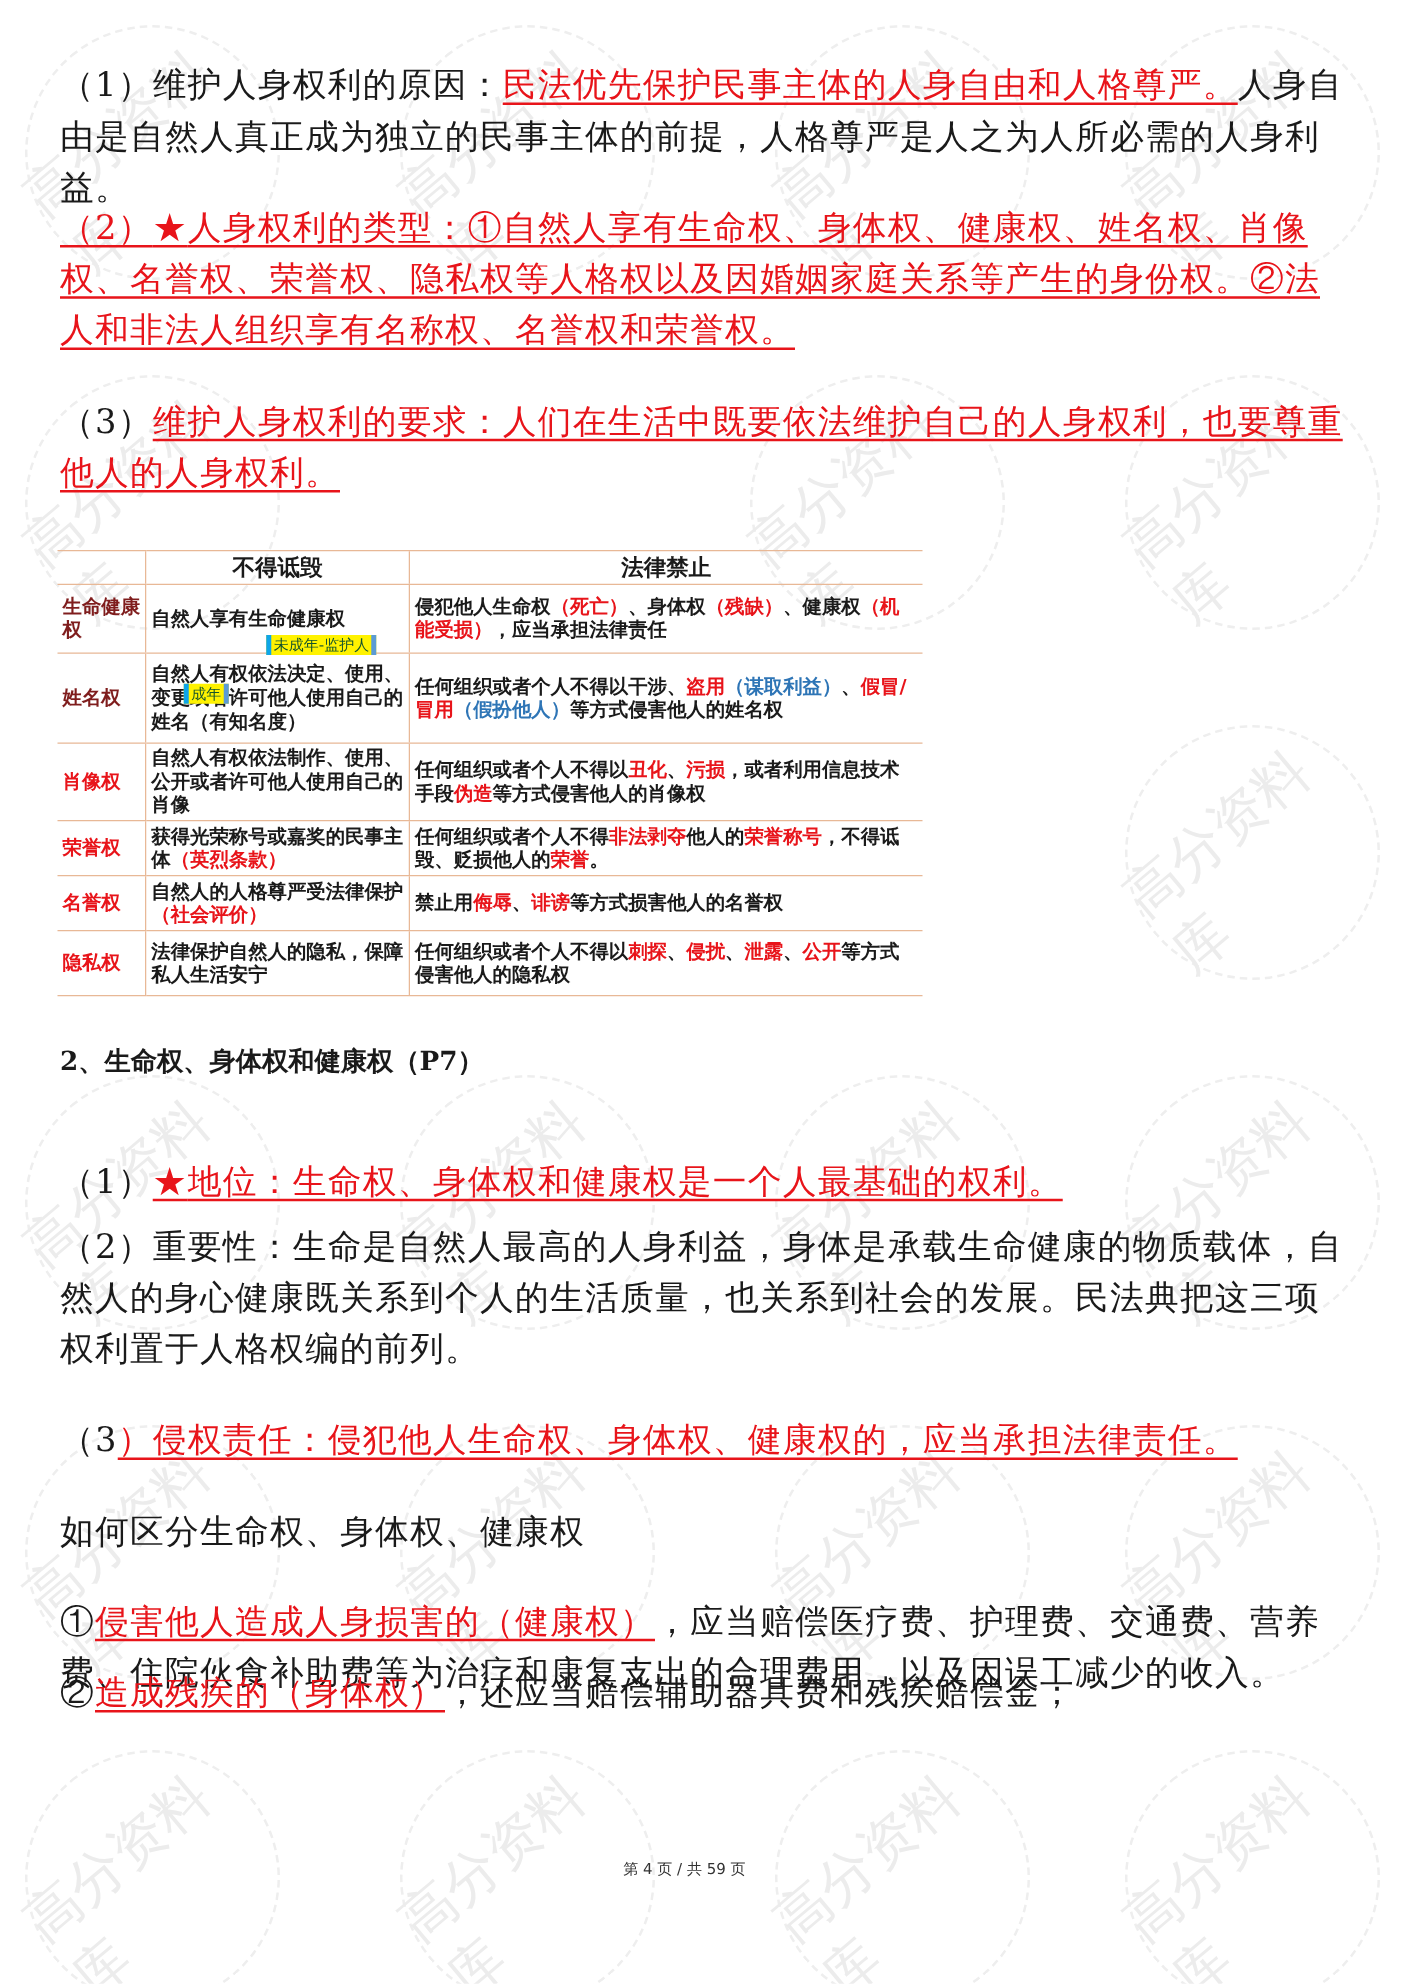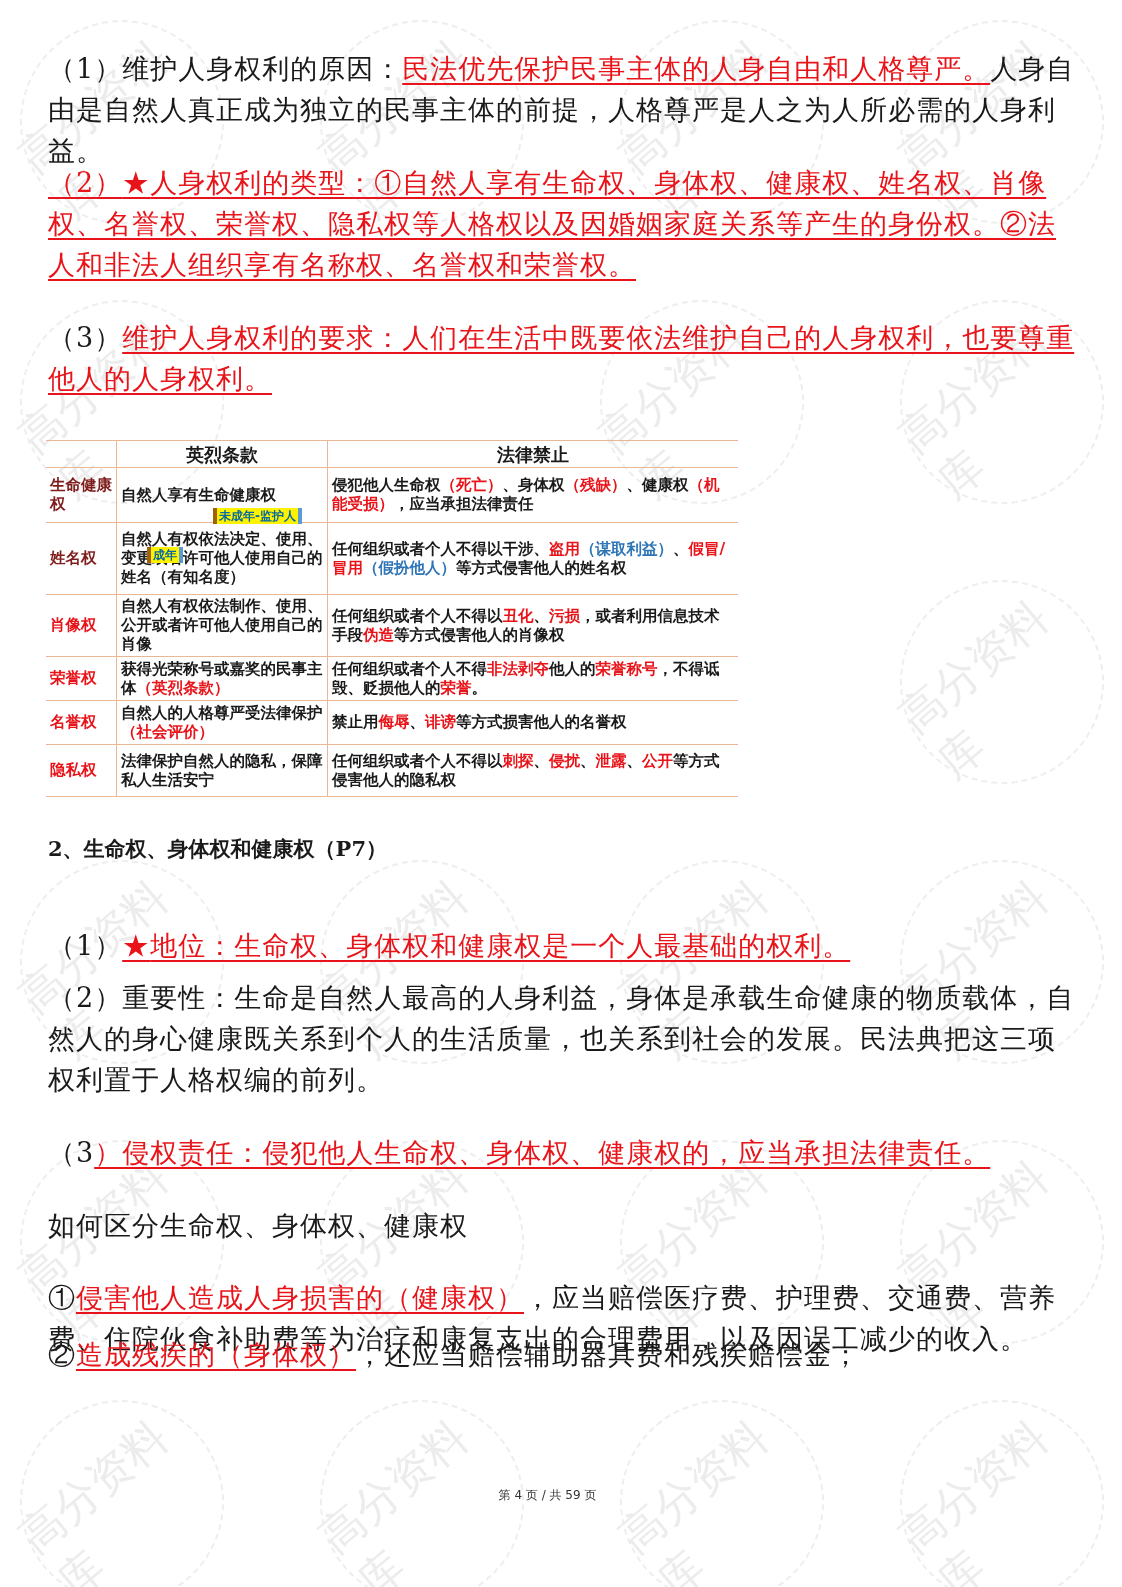--- a/index.html
+++ b/index.html
@@ -18,22 +18,22 @@
   table.law td, table.law th{border-top:1px solid #e8b896;border-bottom:1px solid #e8b896;
             padding:2px 4px;vertical-align:middle;font-size:15.5px;line-height:19px;}
   table.law td+td, table.law th+th{border-left:1px solid #e8b896;}
   table.law th{font-size:18px;height:22px;text-align:center;}
   td.cat{width:62px;font-size:19px;line-height:21px;text-align:left;padding:0 2px;}
   td.allow{width:202px;}
   .purple{color:#7f1d1d;}
   .catred{color:#e8141a;}
   .kw{color:#e8141a;margin-top:28px;}
   .blue{color:#2e75b6;}
-  .tag{position:absolute;background:#fff200;color:#0369a1;font-size:12px;font-weight:bold;
-       border-left:4px solid #a16207;border-right:4px solid #5b9bd5;padding:0 2px;line-height:16px;}
+  .tag{position:absolute;background:#fff200;color:#14532d;font-size:12px;font-weight:normal;
+       border-left:4px solid #0ea5e9;border-right:4px solid #5b9bd5;padding:0 2px;line-height:16px;}
   .footer{position:absolute;top:1487px;left:0;width:1095px;text-align:center;
           font-family:"DejaVu Sans",sans-serif;font-size:12px;color:#333;z-index:1;}
 </style>
 </head>
 <body>
 
 <div class="wm" style="left:20px;top:20px;">高分资料库</div>
 <div class="wm" style="left:320px;top:20px;">高分资料库</div>
 <div class="wm" style="left:620px;top:20px;">高分资料库</div>
 <div class="wm" style="left:900px;top:20px;">高分资料库</div>
@@ -63,21 +63,21 @@
 </div>
 
 <div class="para" style="top:317px;">
   <span>（3）</span><span class="red u">维护人身权利的要求：人们在生活中既要依法维护自己的人身权利，也要尊重他人的人身权利。</span>
 </div>
 
 <table class="law">
   <tbody>
       <tr>
     <th></th>
-    <th>英烈条款</th>
+    <th>不得诋毁</th>
     <th>法律禁止</th>
   </tr>
   <tr style="height:55px;">
     <td class="cat purple">生命健康权</td>
     <td class="allow" style="position:relative;">
       <span>自然人享有生命健康权</span>
       <span class="tag" style="left:96px;top:40px;">未成年-监护人</span>
     </td>
     <td>
       <span>侵犯他人生命权</span><span class="kw">（死亡）</span><span>、身体权</span><span class="kw">（残缺）</span><span>、健康权</span><span class="kw">（机能受损）</span><span>，应当承担法律责任</span>

